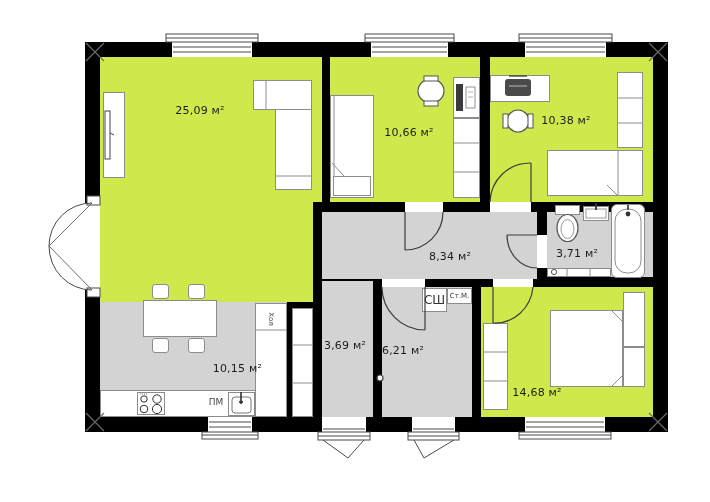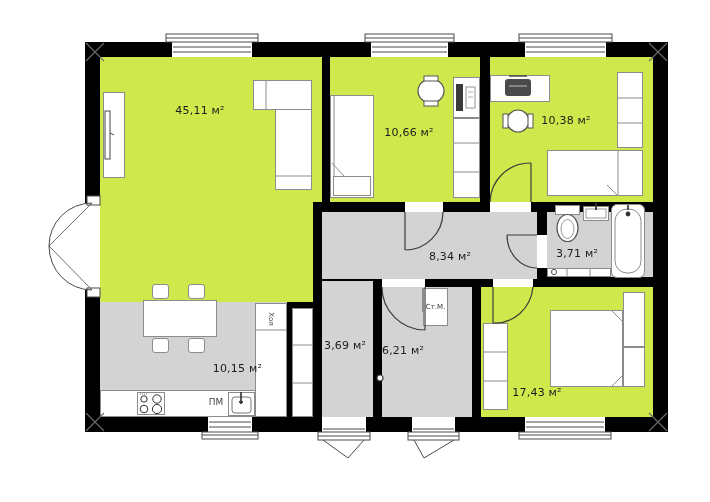--- a/index.html
+++ b/index.html
@@ -76,21 +76,21 @@
   <div class="f" style="left:547px;top:150px;width:96px;height:46px;"></div>
 
   <div class="f" style="left:555px;top:205px;width:25px;height:10px;"></div>
   <div class="f" style="left:583px;top:206px;width:26px;height:15px;"></div>
   <div class="f" style="left:611px;top:204px;width:34px;height:74px;border-radius:6px;"></div>
   <div class="f" style="left:547px;top:268px;width:64px;height:9px;"></div>
 
   <div class="f appl lbl-s" style="left:422px;top:288px;width:25px;height:24px;">
       <span>СШ</span>
     </div>
-  <div class="f appl" style="left:423px;top:288px;width:25px;height:38px;font-size:7px;">
+  <div class="f appl" style="left:447px;top:288px;width:25px;height:16px;font-size:7px;">
       <span>Ст.М.</span>
     </div>
 
   <div class="f" style="left:483px;top:323px;width:25px;height:87px;"></div>
   <div class="f" style="left:550px;top:310px;width:73px;height:77px;"></div>
   <div class="f" style="left:623px;top:292px;width:22px;height:55px;"></div>
   <div class="f" style="left:623px;top:347px;width:22px;height:40px;"></div>
 
   <svg width="710" height="502" viewBox="0 0 710 502">
 
@@ -214,28 +214,28 @@
 
     <g>
       <circle cx="380" cy="378" r="3" fill="#fff" stroke="#444" stroke-width="1.2"></circle>
       <line x1="483" y1="352" x2="508" y2="352" stroke="#8c8c8c" stroke-width="1"></line>
       <line x1="483" y1="381" x2="508" y2="381" stroke="#8c8c8c" stroke-width="1"></line>
       <line x1="612" y1="311" x2="622" y2="321" stroke="#8c8c8c" stroke-width="1"></line>
       <line x1="612" y1="386" x2="622" y2="376" stroke="#8c8c8c" stroke-width="1"></line>
     </g>
   </svg>
 
-  <div class="lbl" style="left:155px;top:104px;width:90px;">45,11 м²</div>
+  <div class="lbl" style="left:155px;top:104px;width:90px;">25,09 м²</div>
   <div class="lbl" style="left:364px;top:126px;width:90px;">10,66 м²</div>
   <div class="lbl" style="left:521px;top:114px;width:90px;">10,38 м²</div>
   <div class="lbl" style="left:405px;top:250px;width:90px;">8,34 м²</div>
   <div class="lbl" style="left:532px;top:247px;width:90px;">3,71 м²</div>
   <div class="lbl" style="left:172px;top:362px;width:90px;text-align:right;">10,15 м²</div>
   <div class="lbl" style="left:300px;top:339px;width:90px;">3,69 м²</div>
   <div class="lbl" style="left:358px;top:344px;width:90px;">6,21 м²</div>
-  <div class="lbl" style="left:492px;top:386px;width:90px;">17,43 м²</div>
+  <div class="lbl" style="left:492px;top:386px;width:90px;">14,68 м²</div>
 
   <div class="lbl lbl-s" style="left:196px;top:397px;width:40px;font-size:9px;color:#444;">ПМ</div>
   <div class="abs vert" style="left:260px;top:306px;width:22px;height:26px;text-align:center;">
     <span>Хол</span>
   </div>
 
 </div>
 
 </body></html>

